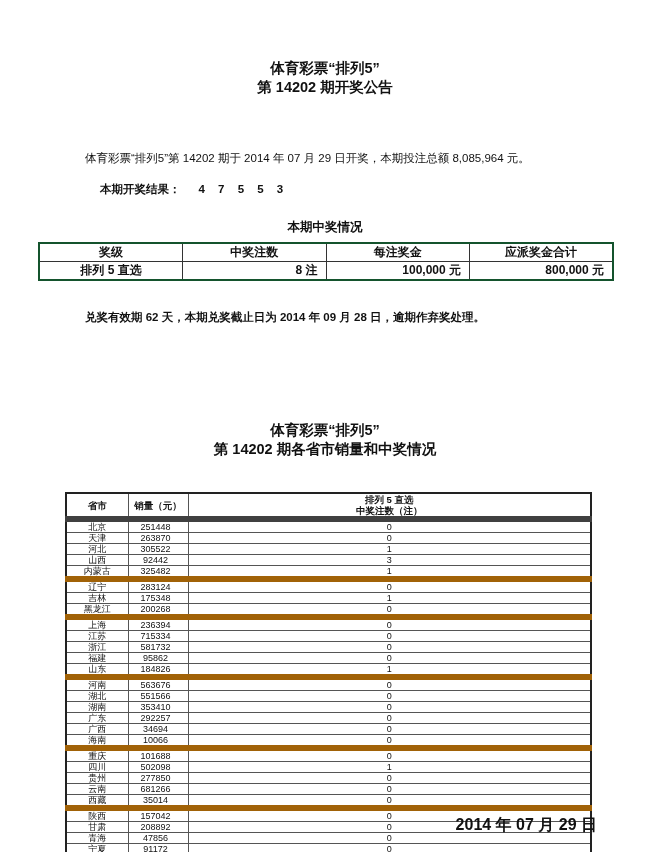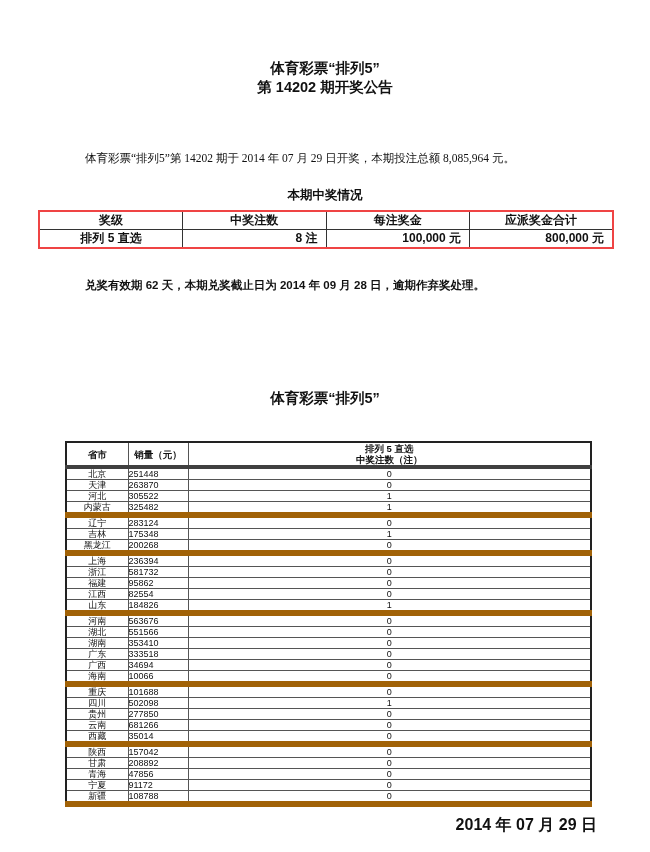--- a/index.html
+++ b/index.html
@@ -11,73 +11,76 @@
     position: relative;
     overflow: hidden;
   }
   .page { width: 650px; height: 852px; position: relative; background: #fff; }
 
   .title-block { text-align: center; font-weight: bold; font-size: 14.5px; line-height: 19px; color: #111; }
   .title-block-1 { padding-top: 59px; }
   .title-block-2 { padding-top: 0; margin-top: 97px; }
 
   .para { font-size: 11.5px; line-height: 14px; color: #111; }
-  .para-1 { margin: 54px 40px 0 85px; font-family: Liberation Serif, serif; }
+  .para-1 { margin: 54px 40px 0 85px; }
   .result-line { margin: 17px 40px 0 100px; font-size: 11.5px; font-weight: bold; color: #111; }
   .result-digits { margin-left: 18px; letter-spacing: 5px; font-weight: bold; }
   .para-2 { margin: 29px 40px 0 85px; font-weight: bold; }
 
   .table1-caption { margin-top: 22px; text-align: center; font-size: 12.5px; font-weight: bold; color: #111; }
 
   table { border-collapse: collapse; table-layout: fixed; }
   .prize-table {
     width: 574px; margin: 6px 0 0 38px;
-    border: 2px solid #ef4444;
+    border: 2px solid #14532d;
     font-size: 12px; font-weight: bold; color: #111;
   }
   .prize-table th, .prize-table td { border: 1px solid #333; height: 16px; padding: 0; }
   .prize-table th { font-weight: bold; text-align: center; }
   .prize-table col { width: 143.5px; }
   .prize-table td:nth-child(1) { text-align: center; }
   .prize-table td:nth-child(2),
   .prize-table td:nth-child(3),
   .prize-table td:nth-child(4) { text-align: right; padding-right: 8px; }
 
   .province-table {
     width: 525px; margin: 33px 0 0 65px;
     border: 2px solid #222;
     font-size: 9px; color: #111;
   }
   .province-table th, .province-table td { border: 1px solid #555; padding: 0; }
-  .province-table thead th { border-bottom: 4px solid #404040; font-weight: bold; font-size: 9.5px; line-height: 11px; height: 23px; vertical-align: middle; }
+  .province-table thead th { border-bottom: 6px solid #404040; font-weight: bold; font-size: 9.5px; line-height: 11px; height: 23px; vertical-align: middle; }
   .province-table td { height: 10.4px; line-height: 10px; }
   .col-province { width: 62px; }
   .col-sales { width: 60px; }
   .col-wins { width: 403px; }
   .province-table td:nth-child(1) { text-align: center; font-family: Liberation Serif, serif; }
-  .province-table td:nth-child(2) { text-align: left; padding-right: 5px; }
+  .province-table td:nth-child(2) { text-align: center; padding-right: 5px; }
   .province-table td:nth-child(3) { text-align: center; }
   .province-table tr.group-end td { border-bottom: 6px solid #a16207; }
 
   .footer-date { position: absolute; right: 53px; top: 815px; font-size: 16px; font-weight: bold; color: #111; }
 
   .hdr-line { display: block; }
 </style>
 </head>
 <body>
 
 <div class="page">
 
   <div class="title-block title-block-1">
     <span class="hdr-line">体育彩票“排列5”</span>
     <span class="hdr-line">第 14202 期开奖公告</span>
   </div>
 
   <p class="para para-1">体育彩票“排列5”第 14202 期于 2014 年 07 月 29 日开奖，本期投注总额 8,085,964 元。</p>
 
+  <p class="result-line">
+    <span>本期开奖结果：</span><span class="result-digits">4 7 5 5 3</span>
+  </p>
 
   <div class="table1-caption">本期中奖情况</div>
 
   <table class="prize-table">
     <colgroup>
         <col>
         <col>
         <col>
         <col>
       </colgroup>
@@ -96,20 +99,21 @@
         <td>100,000 元</td>
         <td>800,000 元</td>
       </tr>
     </tbody>
   </table>
 
   <p class="para para-2">兑奖有效期 62 天，本期兑奖截止日为 2014 年 09 月 28 日，逾期作弃奖处理。</p>
 
   <div class="title-block title-block-2">
     <span class="hdr-line">体育彩票“排列5”</span>
+    <span class="hdr-line">第 14202 期各省市销量和中奖情况</span>
   </div>
 
   <table class="province-table">
     <colgroup>
       <col class="col-province">
         <col class="col-sales">
         <col class="col-wins">
     </colgroup>
     <thead>
       <tr>
@@ -130,20 +134,25 @@
         <tr>
           <td>天津</td>
           <td>263870</td>
           <td>0</td>
         </tr>
         <tr>
           <td>河北</td>
           <td>305522</td>
           <td>1</td>
         </tr>
+        <tr>
+          <td>山西</td>
+          <td>92442</td>
+          <td>3</td>
+        </tr>
         <tr class="group-end">
           <td>内蒙古</td>
           <td>325482</td>
           <td>1</td>
         </tr>
         <tr>
           <td>辽宁</td>
           <td>283124</td>
           <td>0</td>
         </tr>
@@ -156,34 +165,34 @@
           <td>黑龙江</td>
           <td>200268</td>
           <td>0</td>
         </tr>
         <tr>
           <td>上海</td>
           <td>236394</td>
           <td>0</td>
         </tr>
         <tr>
+          <td>江苏</td>
+          <td>715334</td>
+          <td>0</td>
+        </tr>
+        <tr>
           <td>浙江</td>
           <td>581732</td>
           <td>0</td>
         </tr>
         <tr>
           <td>福建</td>
           <td>95862</td>
           <td>0</td>
         </tr>
-        <tr>
-          <td>江西</td>
-          <td>82554</td>
-          <td>0</td>
-        </tr>
         <tr class="group-end">
           <td>山东</td>
           <td>184826</td>
           <td>1</td>
         </tr>
         <tr>
           <td>河南</td>
           <td>563676</td>
           <td>0</td>
         </tr>
@@ -192,21 +201,21 @@
           <td>551566</td>
           <td>0</td>
         </tr>
         <tr>
           <td>湖南</td>
           <td>353410</td>
           <td>0</td>
         </tr>
         <tr>
           <td>广东</td>
-          <td>333518</td>
+          <td>292257</td>
           <td>0</td>
         </tr>
         <tr>
           <td>广西</td>
           <td>34694</td>
           <td>0</td>
         </tr>
         <tr class="group-end">
           <td>海南</td>
           <td>10066</td>

